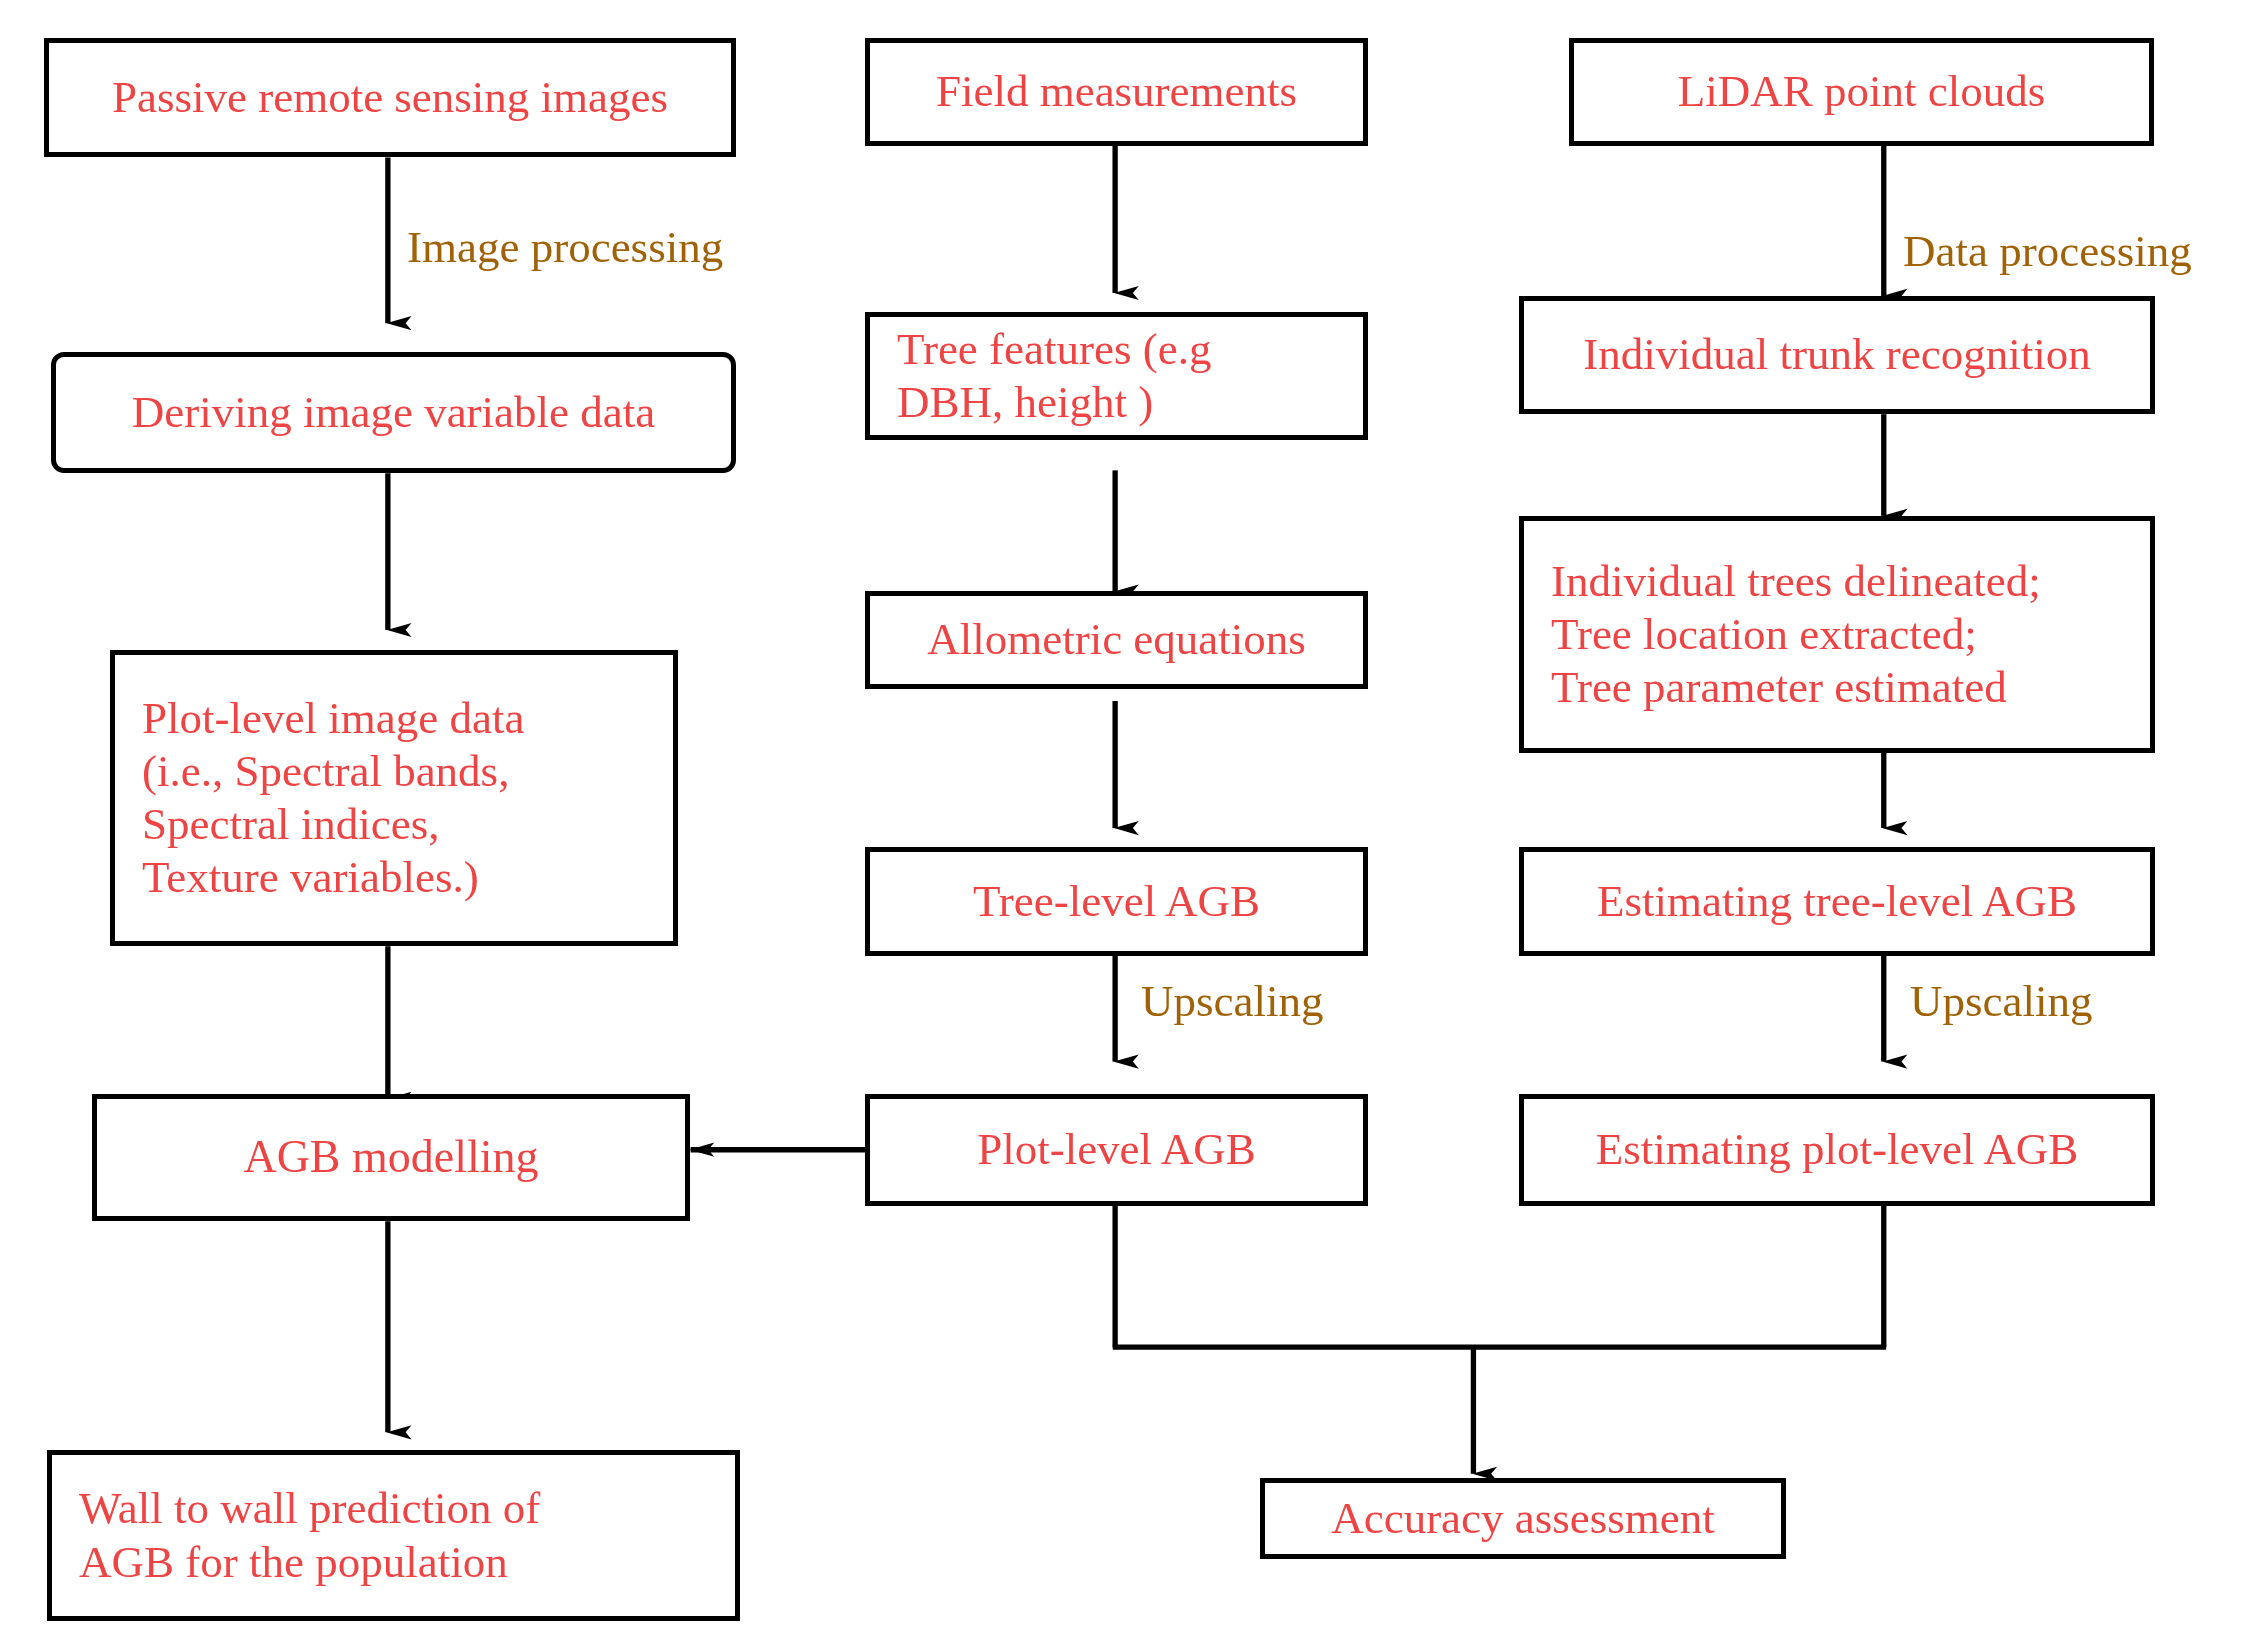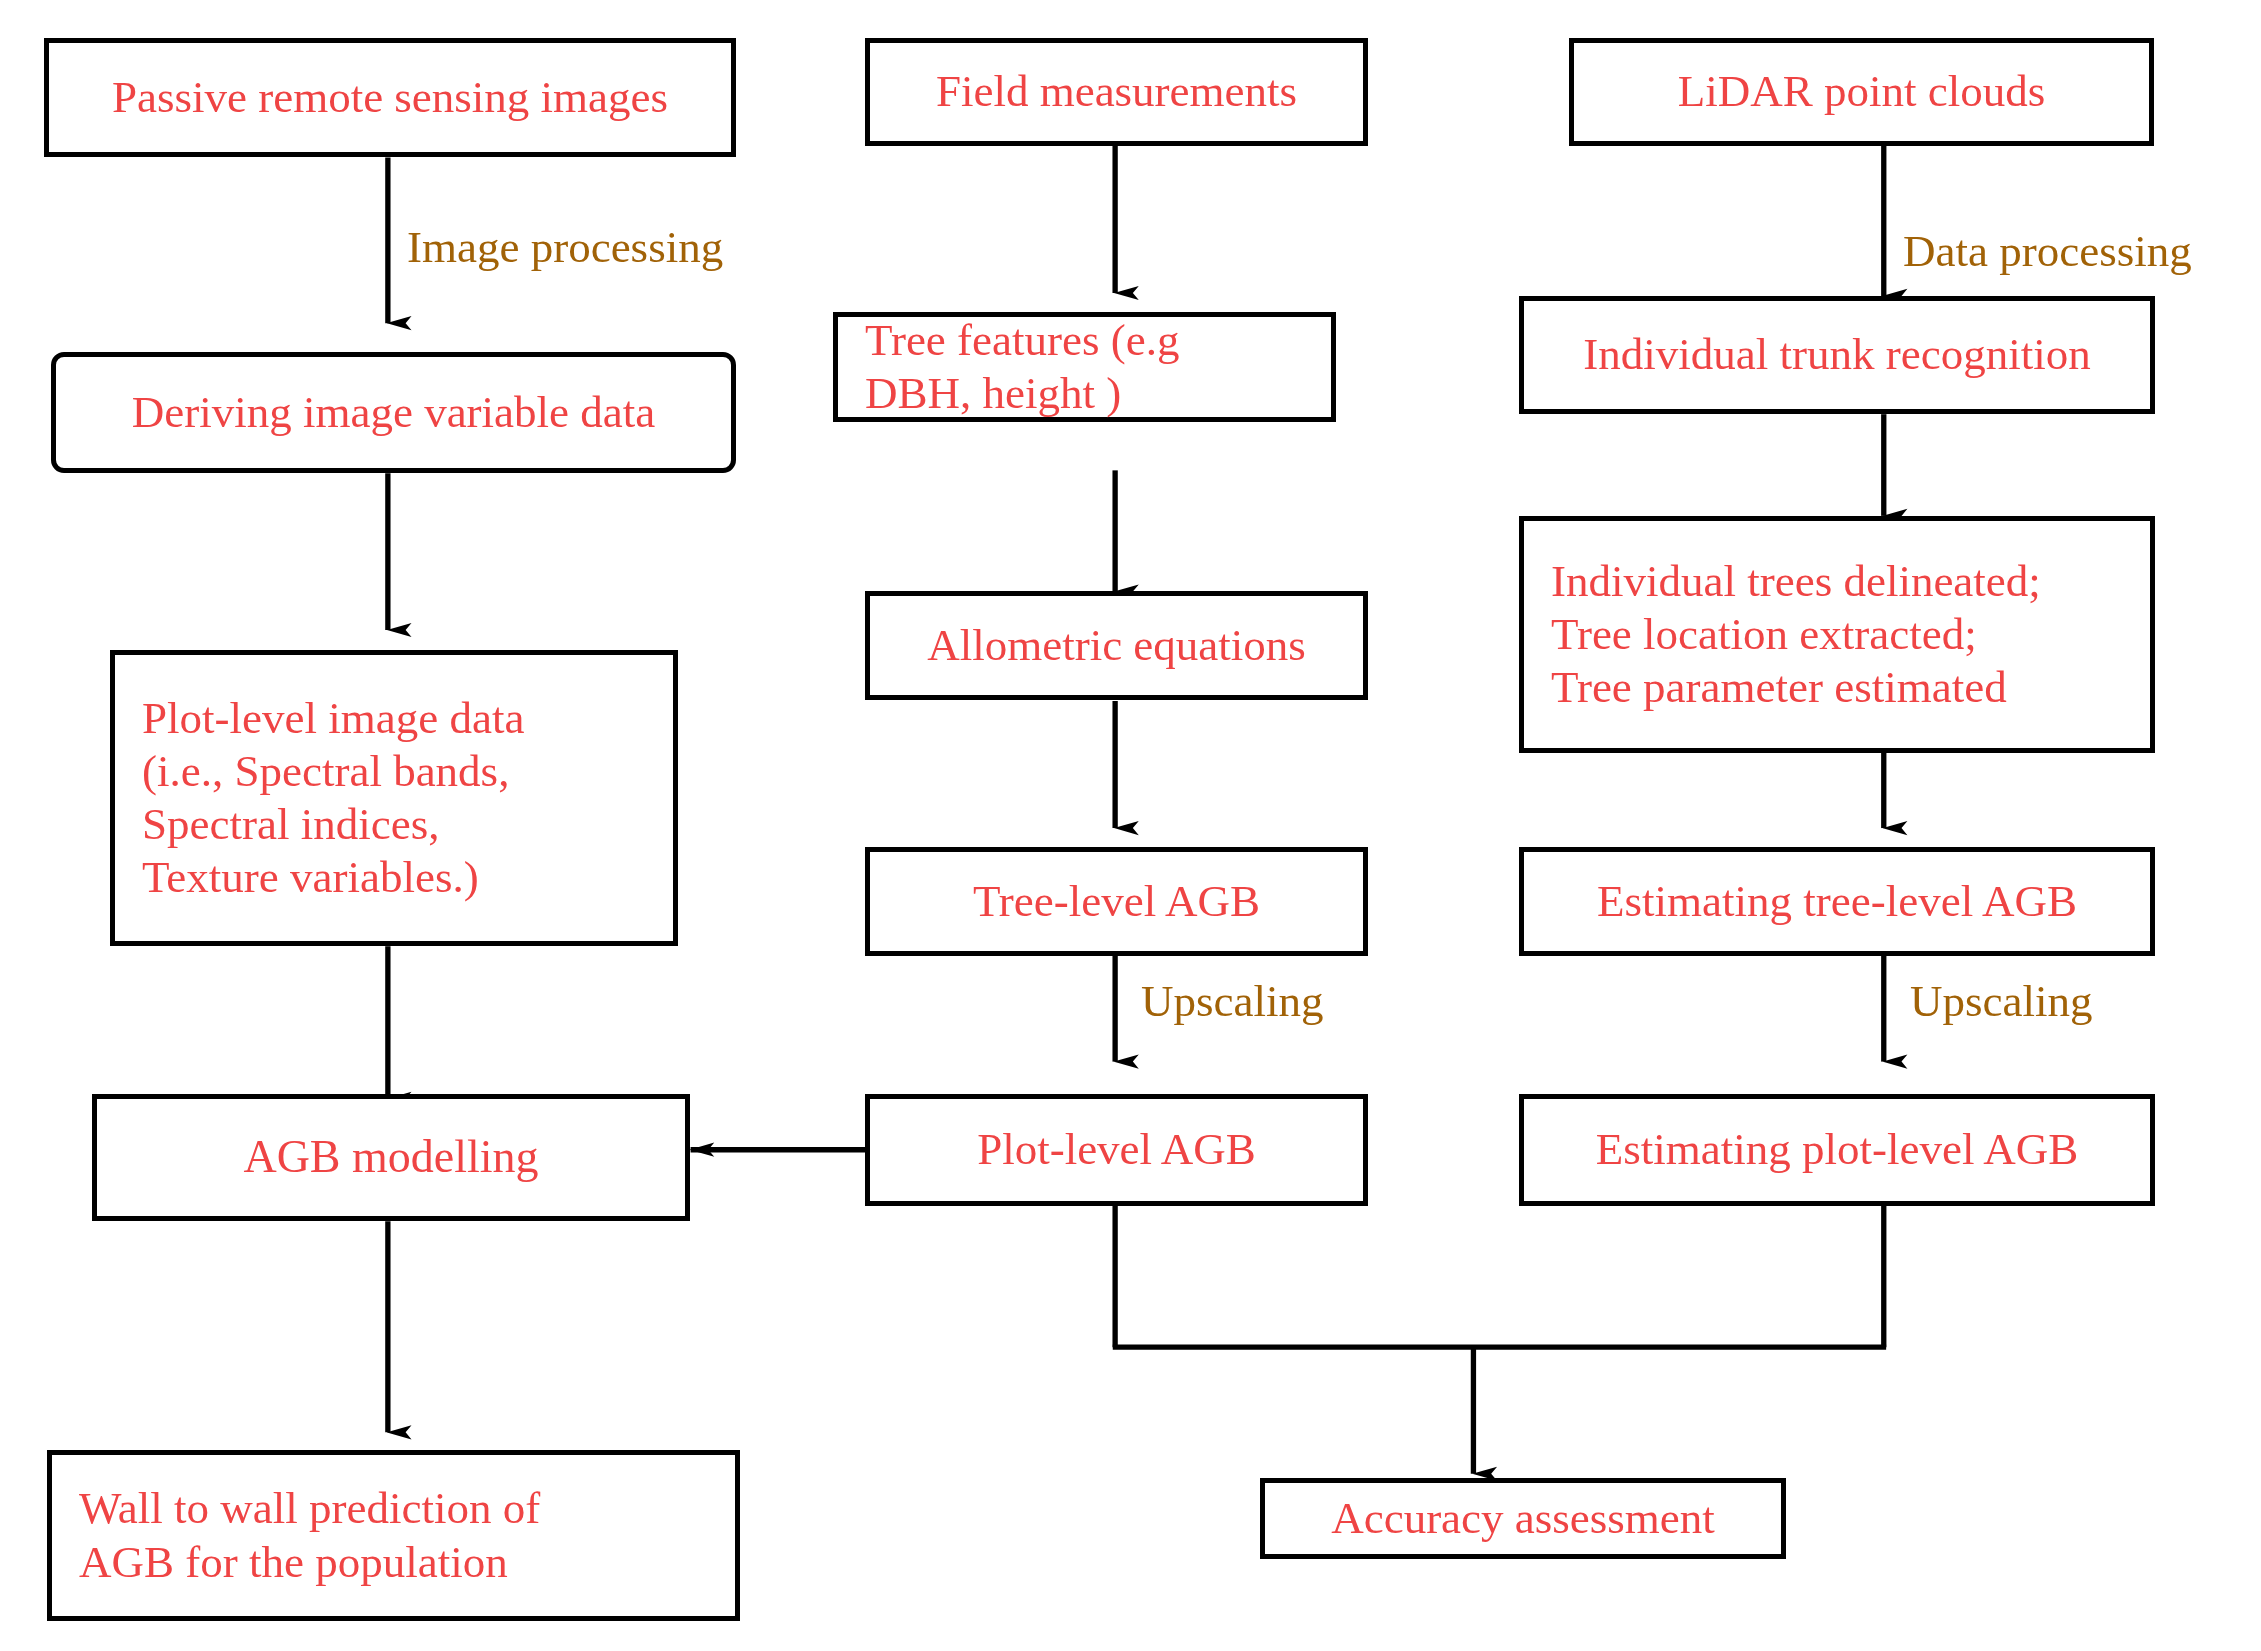--- a/index.html
+++ b/index.html
@@ -115,26 +115,26 @@
 
   <div class="node-box align-left" style="left:47px; top:1450px; width:693px; height:171px; font-size:45px;">
     <span class="node-label">Wall to wall prediction of
 AGB for the population</span>
   </div>
 
   <div class="node-box" style="left:865px; top:38px; width:503px; height:108px; font-size:45px;">
     <span class="node-label">Field measurements</span>
   </div>
 
-  <div class="node-box align-left" style="left:833px; top:312px; width:503px; height:110px; font-size:45px;">
+  <div class="node-box align-left" style="left:865px; top:312px; width:503px; height:128px; font-size:45px;">
     <span class="node-label">Tree features (e.g
 DBH, height )</span>
   </div>
 
-  <div class="node-box" style="left:865px; top:591px; width:503px; height:109px; font-size:45px;font-family:Liberation Serif, serif;">
+  <div class="node-box" style="left:865px; top:591px; width:503px; height:98px; font-size:45px;font-family:Liberation Serif, serif;">
     <span class="node-label">Allometric equations</span>
   </div>
 
   <div class="node-box" style="left:865px; top:847px; width:503px; height:109px; font-size:45px;">
     <span class="node-label">Tree-level AGB</span>
   </div>
 
   <div class="node-box" style="left:865px; top:1094px; width:503px; height:112px; font-size:45px;">
     <span class="node-label">Plot-level AGB</span>
   </div>

